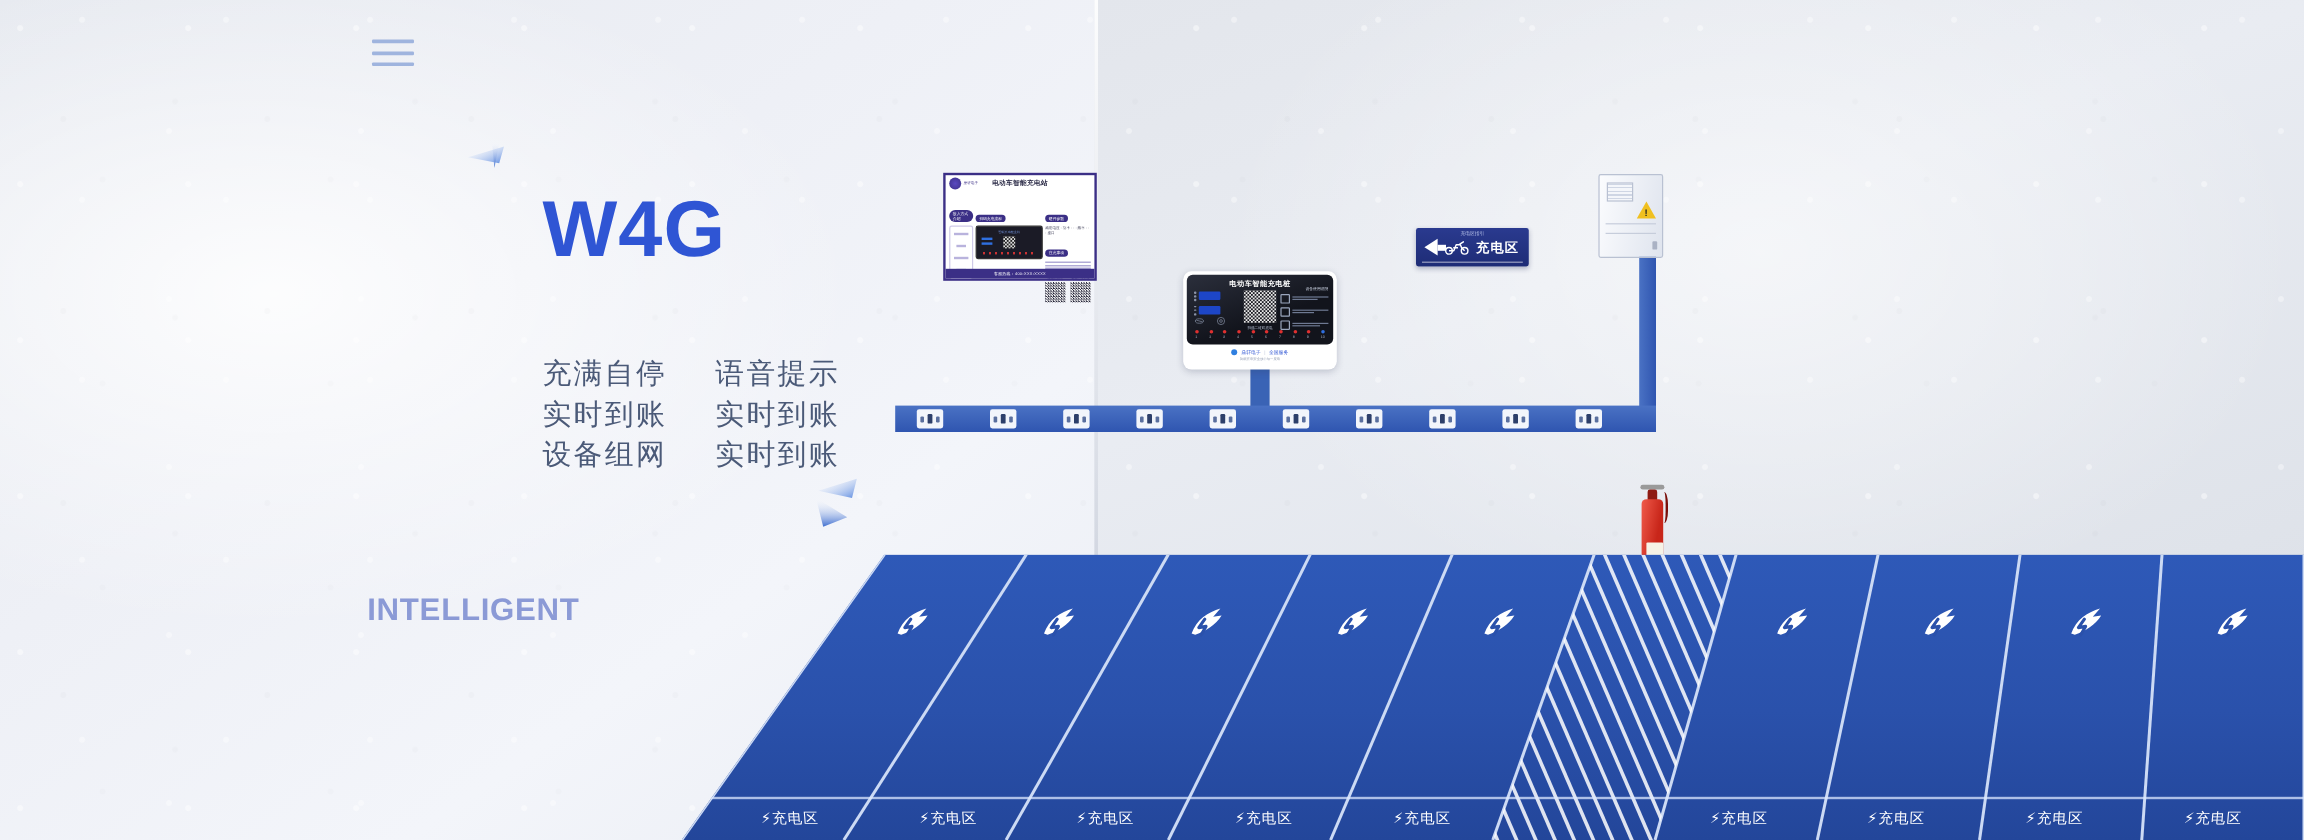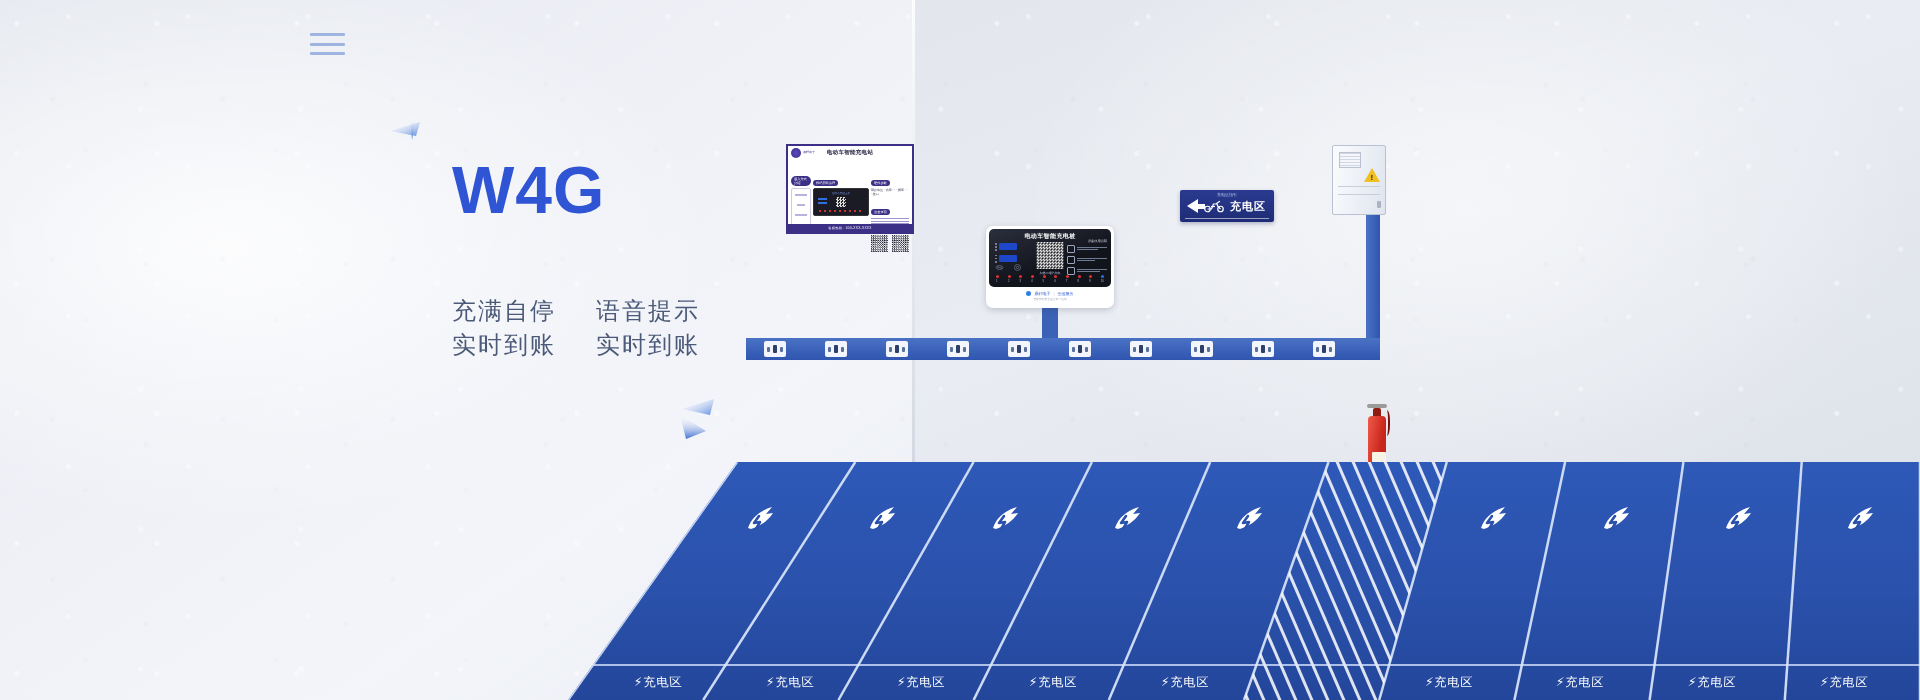--- a/index.html
+++ b/index.html
@@ -240,23 +240,28 @@
 
   <div class="features">
     <div class="feat-row">
       <span>充满自停</span>
       <span>语音提示</span>
     </div>
     <div class="feat-row">
       <span>实时到账</span>
       <span>实时到账</span>
     </div>
+    <div class="feat-row">
+      <span>设备组网</span>
+      <span>实时到账</span>
+    </div>
   </div>
 
   <div class="en-title">
+    <div>INTELLIGENT</div>
   </div>
 
   <div class="poster">
     <div class="poster-title">电动车智能充电站</div>
     <div class="poster-head">
       <div class="poster-logo"></div>
       <div class="poster-logo-txt">鼎轩电子</div>
     </div>
     <div class="poster-body">
       <div class="pcol">

